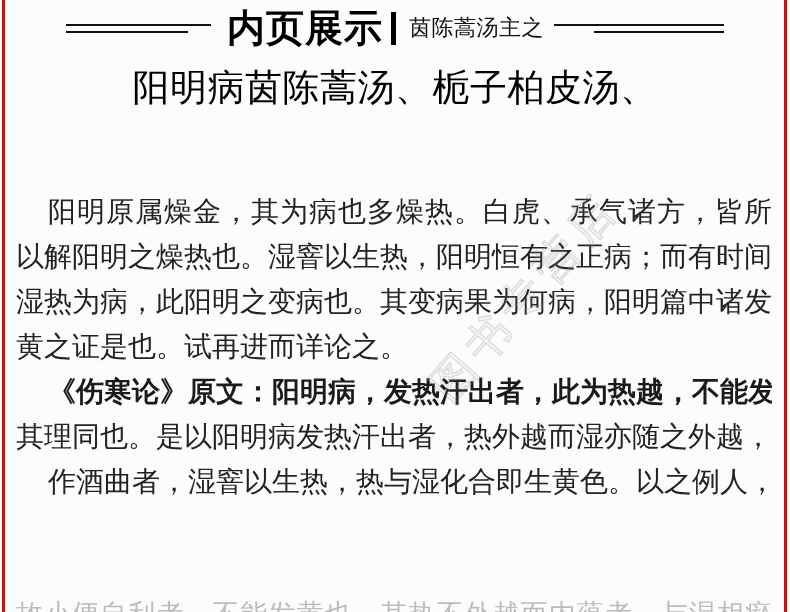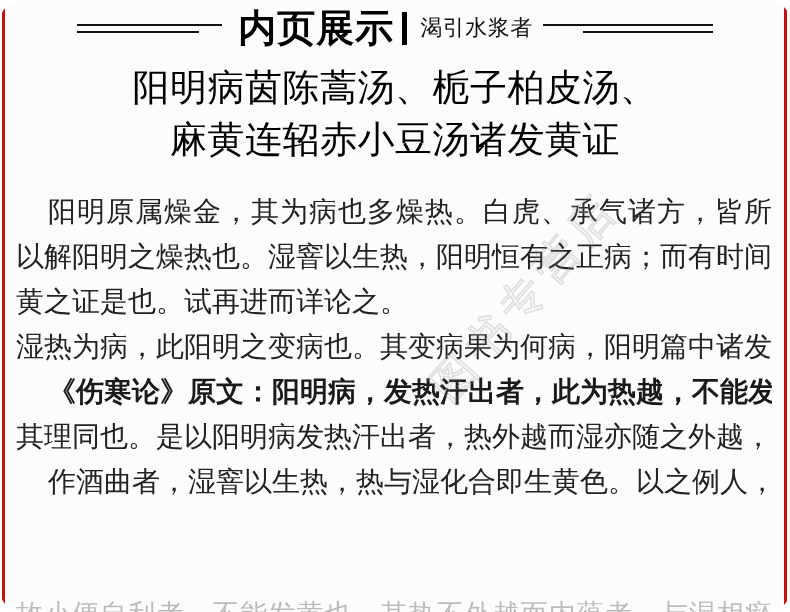--- a/index.html
+++ b/index.html
@@ -3,21 +3,20 @@
 <meta charset="utf-8">
 <style>
   html,body{margin:0;padding:0;background:#ffffff;}
   .page{
     position:relative;
     width:790px;height:612px;
     background:#fcfcfa;
     overflow:hidden;
     font-family:"Liberation Serif","DejaVu Serif",serif;
     color:#1e1e1e;
-    border-radius:22px;
   }
   
   .border-v{position:absolute;top:0;bottom:0;width:3px;background:#c01212;}
   .border-left{left:2px;}
   .border-right{right:3px;}
 
   
   .header{
     position:absolute;top:6px;left:0;right:0;height:44px;
     display:flex;align-items:center;justify-content:center;
@@ -85,37 +84,36 @@
   <div class="border-v border-left"></div>
   <div class="border-v border-right"></div>
 
   <div class="header">
     <div class="hlines hlines-left">
       <div class="ln ln1"></div>
       <div class="ln ln2"></div>
     </div>
     <div class="htitle">内页展示</div>
     <div class="hdivider"></div>
-    <div class="hsub">渴引水浆者</div>
+    <div class="hsub">茵陈蒿汤主之</div>
     <div class="hlines hlines-right">
       <div class="ln ln1"></div>
       <div class="ln ln2"></div>
     </div>
   </div>
 
   <div class="article-title">
     <div>阳明病茵陈蒿汤、栀子柏皮汤、</div>
-    <div>麻黄连轺赤小豆汤诸发黄证</div>
   </div>
 
   <div class="body-text">
     <div class="bl song indent">阳明原属燥金，其为病也多燥热。白虎、承气诸方，皆所</div>
     <div class="bl song">以解阳明之燥热也。湿窨以生热，阳明恒有之正病；而有时间见</div>
+    <div class="bl song">湿热为病，此阳明之变病也。其变病果为何病，阳明篇中诸发</div>
     <div class="bl song end">黄之证是也。试再进而详论之。</div>
-    <div class="bl song">湿热为病，此阳明之变病也。其变病果为何病，阳明篇中诸发</div>
 
     <div class="bl hei indent">《伤寒论》原文：阳明病，发热汗出者，此为热越，不能发</div>
 
     <div class="bl song">其理同也。是以阳明病发热汗出者，热外越而湿亦随之外越，</div>
     <div class="bl song indent">作酒曲者，湿窨以生热，热与湿化合即生黄色。以之例人，</div>
   </div>
 
   <div class="clip-line">故小便自利者，不能发黄也。其热不外越而内蕴者，与湿相瘀</div>
 
   <div class="watermark">图书专营店</div>

